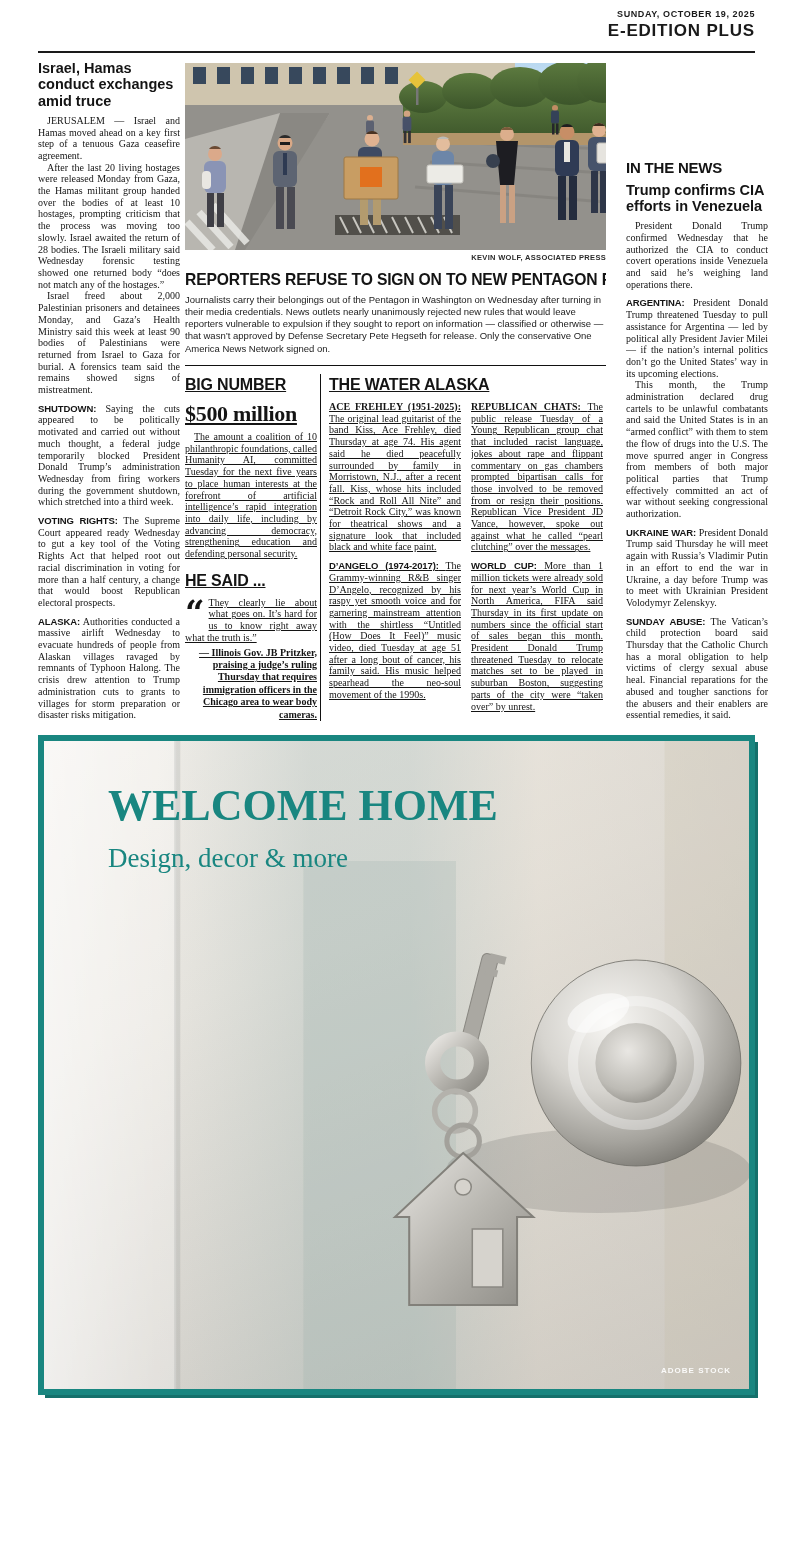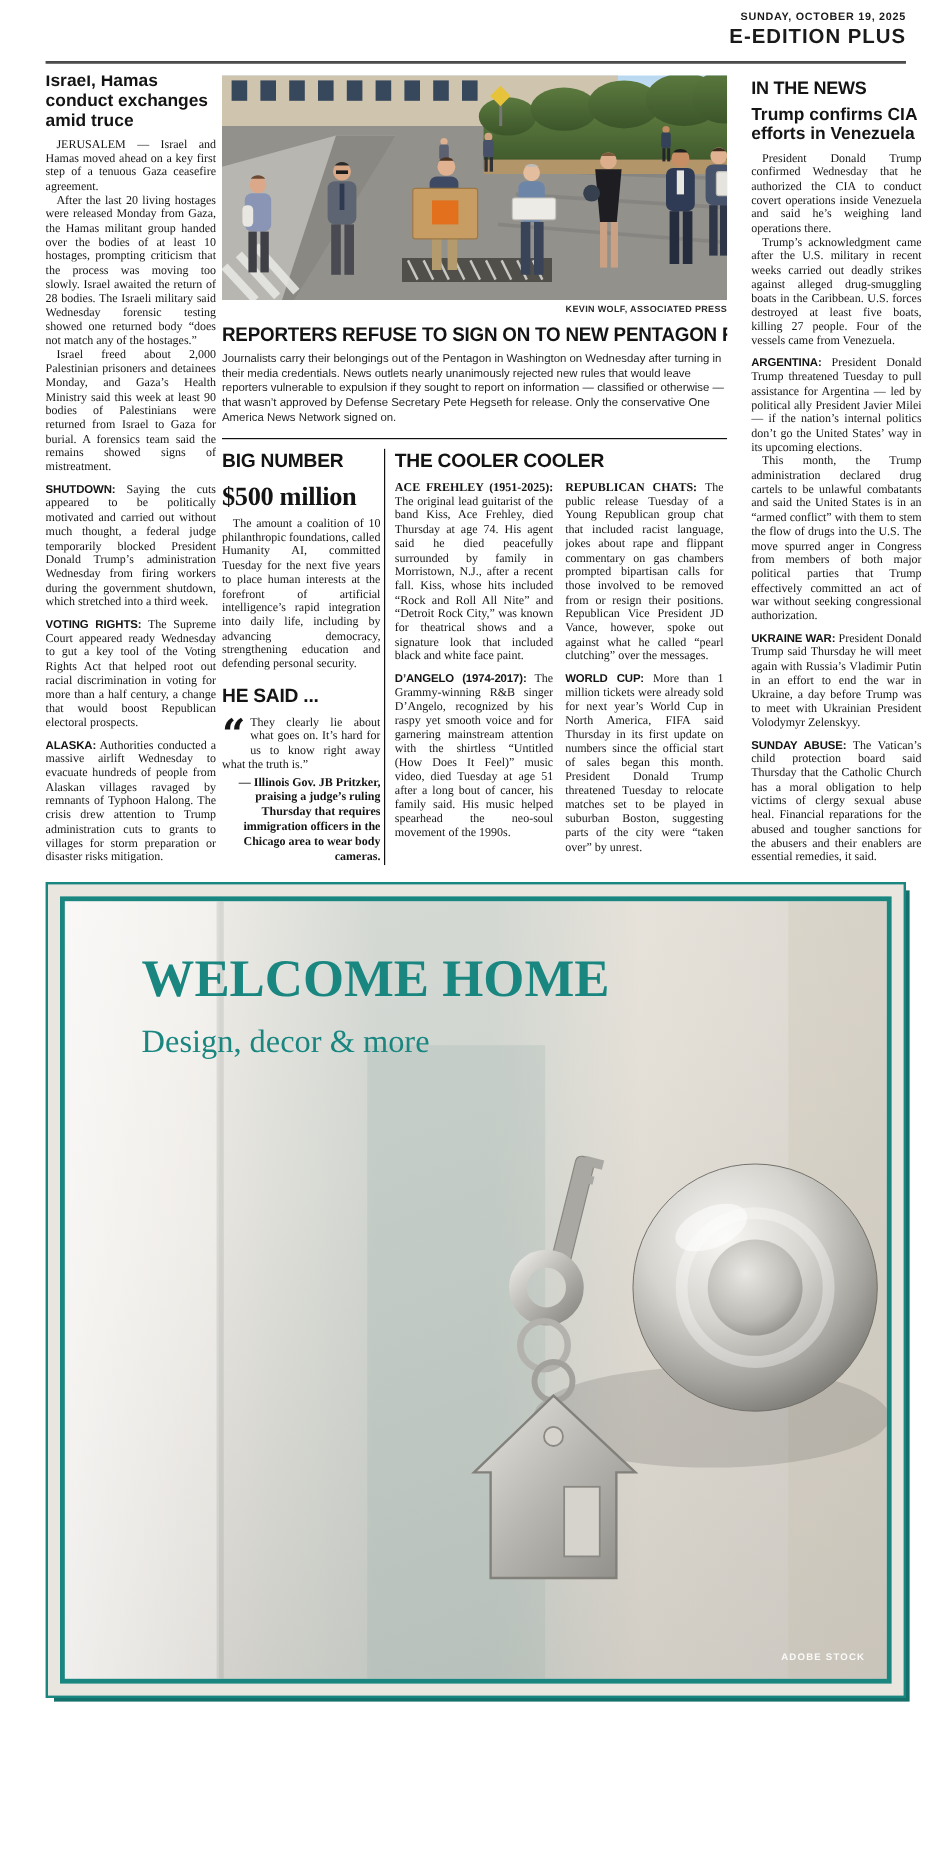--- a/index.html
+++ b/index.html
@@ -28,32 +28,32 @@
   .body.indent{text-indent:9px;}
   .brief{margin-top:7px;}
   .brief b{font-family:"Liberation Sans",sans-serif;font-size:9.5px;letter-spacing:-.1px;}
   
   .col-center{width:421px;overflow:hidden;}
   .photo{margin:0;position:relative;}
   .photo svg{display:block;}
   .credit{font-family:"Liberation Sans",sans-serif;font-weight:bold;font-size:7.5px;letter-spacing:.3px;color:#2b2b2b;text-align:right;margin-top:3px;}
   .main-headline{font-family:"Liberation Sans",sans-serif;font-weight:bold;font-size:16.5px;letter-spacing:-.2px;white-space:nowrap;transform:scaleX(.95);transform-origin:0 50%;margin:8px 0 5px 0;}
   .deck{font-family:"Liberation Sans",sans-serif;font-size:9.5px;line-height:12.3px;color:#222;margin:0 0 10px 0;}
-  .center-sections{border-top:1.5px solid #111;display:flex;padding-top:8px;flex:1;}
+  .center-sections{border-top:1.5px solid #111;display:flex;padding-top:8px;flex:1;text-decoration:underline;}
   .bignum{width:132px;overflow:hidden;}
   .wc{flex:1;overflow:hidden;padding-left:8px;}
   .sec-head{font-family:"Liberation Sans",sans-serif;font-weight:bold;font-size:16px;letter-spacing:-.2px;margin:2px 0 7px 0;}
   .big-value{font-family:"Liberation Serif",serif;font-weight:bold;font-size:22px;letter-spacing:-.3px;white-space:nowrap;margin:0 0 4px 0;}
   .quote-mark{float:left;font-family:"DejaVu Serif",serif;font-weight:bold;font-size:34px;line-height:26px;margin:2px 4px 0 0;}
   .attribution{font-family:"Liberation Serif",serif;font-weight:bold;font-size:10px;line-height:12.4px;text-align:right;margin:3px 0 0 0;}
   .wc-cols{display:flex;gap:10px;}
   .wc-col{width:132px;overflow:hidden;}
   .vrule.sec{width:1px;background:#111;margin:0 0 0 3px;}
   
-  .ad-outer{margin:14px 37px 0 38px;border:2px solid #198680;padding:10px;height:656px;
+  .ad-outer{margin:14px 37px 0 38px;border:2px solid #198680;padding:0;height:656px;
             box-shadow:5px 5px 0 -2px #14706b;background:#e9e6e0;position:relative;}
   .ad-inner{position:relative;border:4px solid #198680;height:648px;overflow:hidden;
      background:
        linear-gradient(90deg, rgba(255,255,255,.45) 0%, rgba(255,255,255,0) 16%, rgba(164,182,178,.35) 38%, rgba(164,182,178,.35) 52%, rgba(216,208,194,.3) 70%, rgba(203,198,190,.45) 100%),
        linear-gradient(160deg,#f1eee9 0%,#e9e6e0 35%,#dcd9d3 65%,#ccc9c3 100%);}
   .ad-art{position:absolute;left:0;top:0;width:100%;height:100%;}
   .ad-text{position:absolute;left:64px;top:42px;z-index:2;}
   .ad-title{font-family:"Liberation Serif",serif;font-weight:bold;font-size:44px;letter-spacing:0;color:#198680;line-height:1.05;}
   .ad-sub{font-family:"Liberation Serif",serif;font-size:27px;line-height:34px;color:#198680;margin-top:12px;}
   .ad-credit{position:absolute;right:18px;bottom:14px;z-index:2;font-family:"Liberation Sans",sans-serif;font-weight:bold;font-size:8px;letter-spacing:1px;color:rgba(255,255,255,.9);}
@@ -264,42 +264,41 @@
           <p class="body indent">The amount a coalition of 10 philanthropic foundations, called Humanity AI, committed Tuesday for the next five years to place human interests at the forefront of artificial intelligence’s rapid integration into daily life, including by advancing democracy, strengthening education and defending personal security.</p>
           <h3 class="sec-head" style="margin-top:12px;">HE SAID ...</h3>
           <div>
             <span class="quote-mark">“</span>
             <p class="body">They clearly lie about what goes on. It’s hard for us to know right away what the truth is.”</p>
           </div>
           <p class="attribution">— Illinois Gov. JB Pritzker, praising a judge’s ruling Thursday that requires immigration officers in the Chicago area to wear body cameras.</p>
         </section>
         <div class="vrule sec"></div>
         <section class="wc">
-          <h3 class="sec-head">THE COOLER COOLER</h3>
+          <h3 class="sec-head">THE WATER ALASKA</h3>
           <div class="wc-cols">
             <div class="wc-col">
               <p class="body"><b>ACE FREHLEY (1951-2025):</b> <span>The original lead guitarist of the band Kiss, Ace Frehley, died Thursday at age 74. His agent said he died peacefully surrounded by family in Morristown, N.J., after a recent fall. Kiss, whose hits included “Rock and Roll All Nite” and “Detroit Rock City,” was known for theatrical shows and a signature look that included black and white face paint.</span></p>
               <p class="body brief"><b>D’ANGELO (1974-2017):</b> <span>The Grammy-winning R&amp;B singer D’Angelo, recognized by his raspy yet smooth voice and for garnering mainstream attention with the shirtless “Untitled (How Does It Feel)” music video, died Tuesday at age 51 after a long bout of cancer, his family said. His music helped spearhead the neo-soul movement of the 1990s.</span></p>
             </div>
             <div class="wc-col">
               <p class="body"><b>REPUBLICAN CHATS:</b> <span>The public release Tuesday of a Young Republican group chat that included racist language, jokes about rape and flippant commentary on gas chambers prompted bipartisan calls for those involved to be removed from or resign their positions. Republican Vice President JD Vance, however, spoke out against what he called “pearl clutching” over the messages.</span></p>
               <p class="body brief"><b>WORLD CUP:</b> <span>More than 1 million tickets were already sold for next year’s World Cup in North America, FIFA said Thursday in its first update on numbers since the official start of sales began this month. President Donald Trump threatened Tuesday to relocate matches set to be played in suburban Boston, suggesting parts of the city were “taken over” by unrest.</span></p>
             </div>
           </div>
         </section>
       </div>
     </main>
 
     <div class="vrule mid"></div>
 
     <aside class="col-right">
       <h3 class="kicker">IN THE NEWS</h3>
       <h2 class="col-headline">Trump confirms CIA efforts in Venezuela</h2>
       <p class="body indent">President Donald Trump confirmed Wednesday that he authorized the CIA to conduct covert operations inside Venezuela and said he’s weighing land operations there.</p>
-      <p class="body indent">Trump’s acknowledgment came after the U.S. military in recent weeks carried out deadly strikes against alleged drug-smuggling boats in the Caribbean. U.S. forces destroyed at least five boats, killing 27 people. Four of the vessels came from Venezuela.</p>
       <p class="body brief"><b>ARGENTINA:</b> <span>President Donald Trump threatened Tuesday to pull assistance for Argentina — led by political ally President Javier Milei — if the nation’s internal politics don’t go the United States’ way in its upcoming elections.</span></p>
       <p class="body indent">This month, the Trump administration declared drug cartels to be unlawful combatants and said the United States is in an “armed conflict” with them to stem the flow of drugs into the U.S. The move spurred anger in Congress from members of both major political parties that Trump effectively committed an act of war without seeking congressional authorization.</p>
       <p class="body brief"><b>UKRAINE WAR:</b> <span>President Donald Trump said Thursday he will meet again with Russia’s Vladimir Putin in an effort to end the war in Ukraine, a day before Trump was to meet with Ukrainian President Volodymyr Zelenskyy.</span></p>
       <p class="body brief"><b>SUNDAY ABUSE:</b> <span>The Vatican’s child protection board said Thursday that the Catholic Church has a moral obligation to help victims of clergy sexual abuse heal. Financial reparations for the abused and tougher sanctions for the abusers and their enablers are essential remedies, it said.</span></p>
 
     </aside>
   </div>
 
   <div class="ad-outer">
     <div class="ad-inner">

